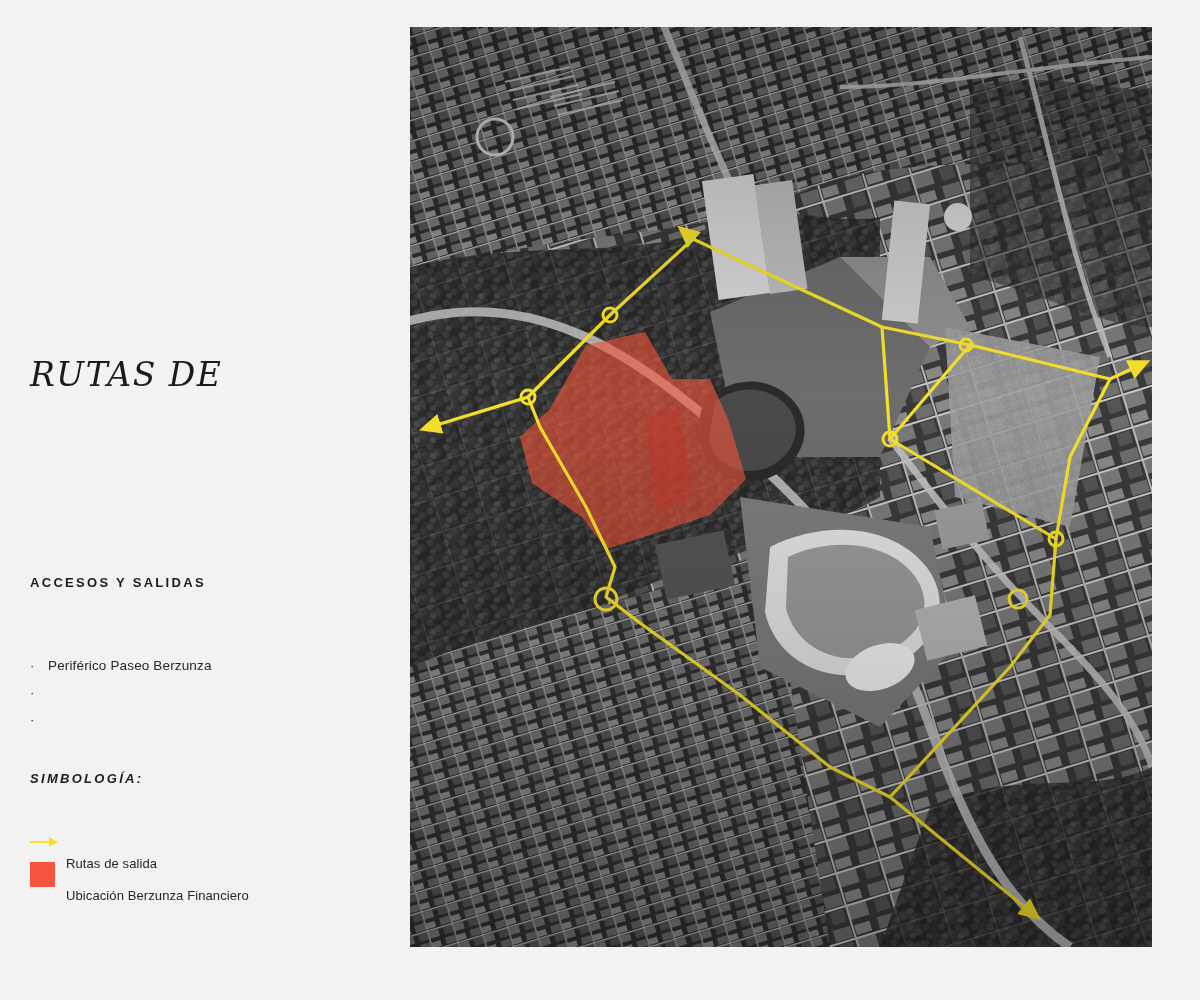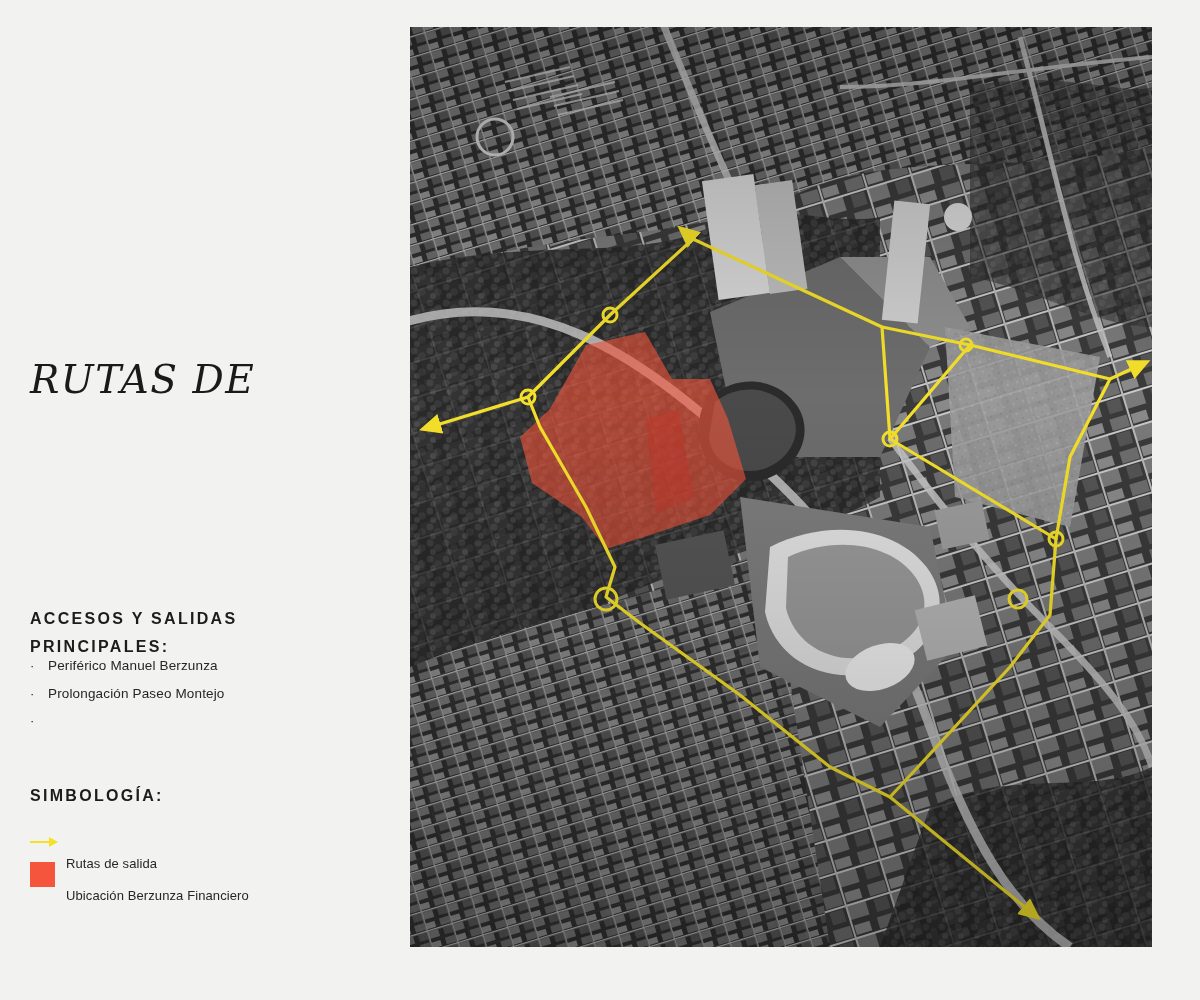--- a/index.html
+++ b/index.html
@@ -29,38 +29,37 @@
   }
   .title-block {
     position: absolute;
     left: 30px;
     top: 348px;
     width: 340px;
   }
   .title-line {
     font-family: "DejaVu Serif", serif;
     font-style: italic;
-    font-size: 39px;
+    font-size: 33px;
     letter-spacing: 1.5px;
     color: #1a1a1a;
     line-height: 1.62;
     white-space: nowrap;
   }
   .section-head {
     position: absolute;
     left: 30px;
-    font-size: 16px;
+    font-size: 13px;
     font-weight: bold;
     letter-spacing: 2.3px;
     color: #1c1c1c;
     line-height: 1.75;
-    margin-top: 33px;
   }
   .head-accesos { top: 572px; width: 330px; }
-  .head-simbologia { top: 749px; }
+  .head-simbologia { top: 768px; font-style: italic; }
 
   .bullet-list {
     position: absolute;
     left: 30px;
     top: 652px;
     width: 340px;
     margin: 0;
     padding: 0;
     list-style: none;
   }
@@ -142,31 +141,29 @@
 <div class="slide">
 
   <div class="left-col">
 
     <div class="title-block">
       <div class="title-line">RUTAS DE</div>
     </div>
 
     <div class="section-head head-accesos">
       <div>ACCESOS Y SALIDAS</div>
-      <div>PRINCIPALES:</div>
     </div>
 
     <ul class="bullet-list">
       <li>
         <span class="bullet-dot">·</span>
-        <span>Periférico Manuel Berzunza</span>
+        <span>Periférico Paseo Berzunza</span>
       </li>
       <li>
         <span class="bullet-dot">·</span>
-        <span>Prolongación Paseo Montejo</span>
       </li>
       <li>
         <span class="bullet-dot">·</span>
       </li>
     </ul>
 
     <div class="section-head head-simbologia">SIMBOLOGÍA:</div>
 
     <div class="legend">
       <div class="legend-row">

